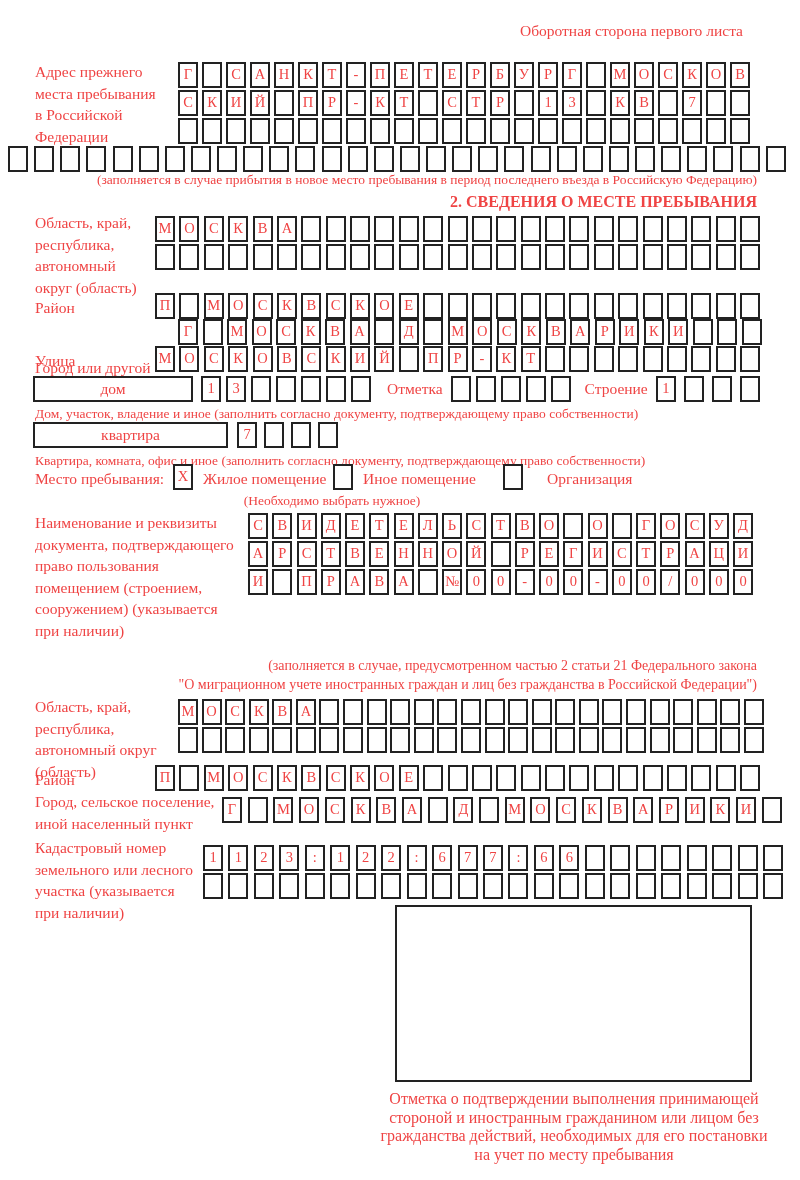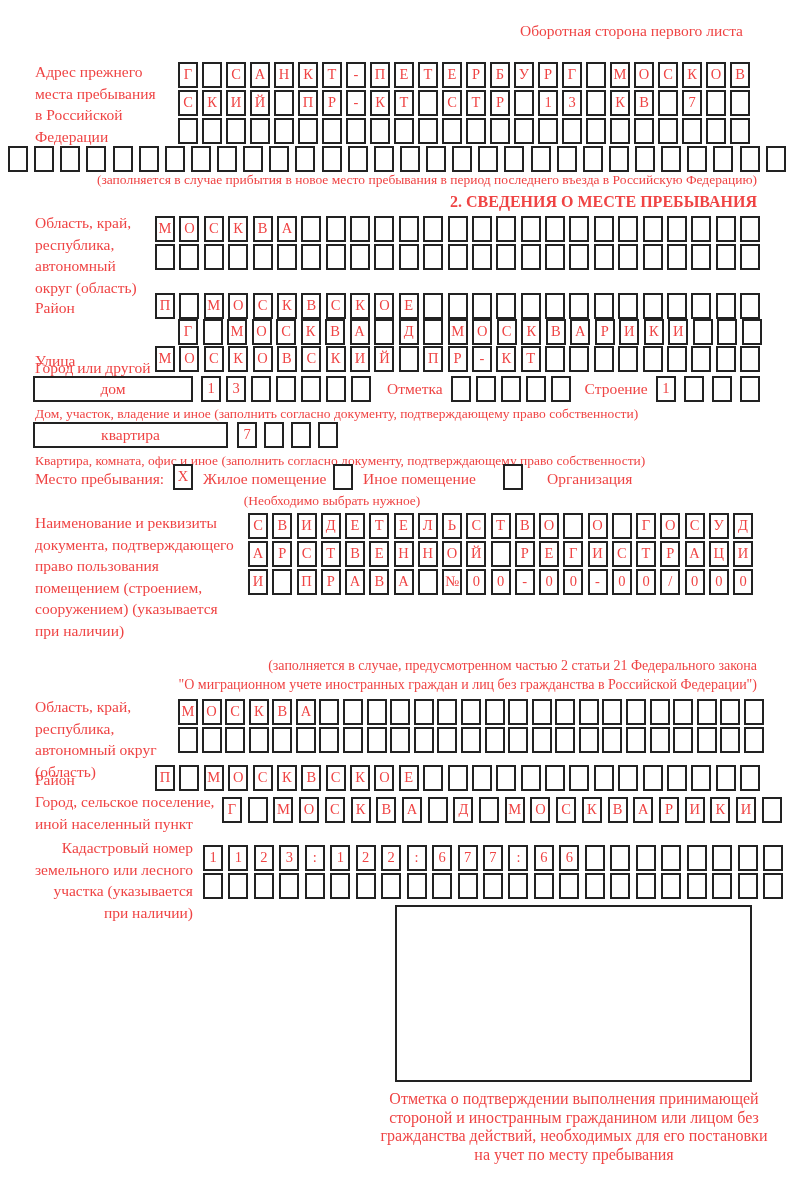--- a/index.html
+++ b/index.html
@@ -538,21 +538,21 @@
       <span class="cell">К</span>
       <span class="cell">В</span>
       <span class="cell">А</span>
       <span class="cell">Р</span>
       <span class="cell">И</span>
       <span class="cell">К</span>
       <span class="cell">И</span>
       <span class="cell"></span>
     </div>
 
-  <div class="lbl" style="left:35px;top:837px;text-align:right;">Кадастровый номер
+  <div class="lbl" style="left:35px;top:837px;">Кадастровый номер
 земельного или лесного
 участка (указывается
 при наличии)</div>
   <div class="cellrow" style="left:203px;top:845px;width:580px;">
       <span class="cell">1</span>
       <span class="cell">1</span>
       <span class="cell">2</span>
       <span class="cell">3</span>
       <span class="cell">:</span>
       <span class="cell">1</span>

